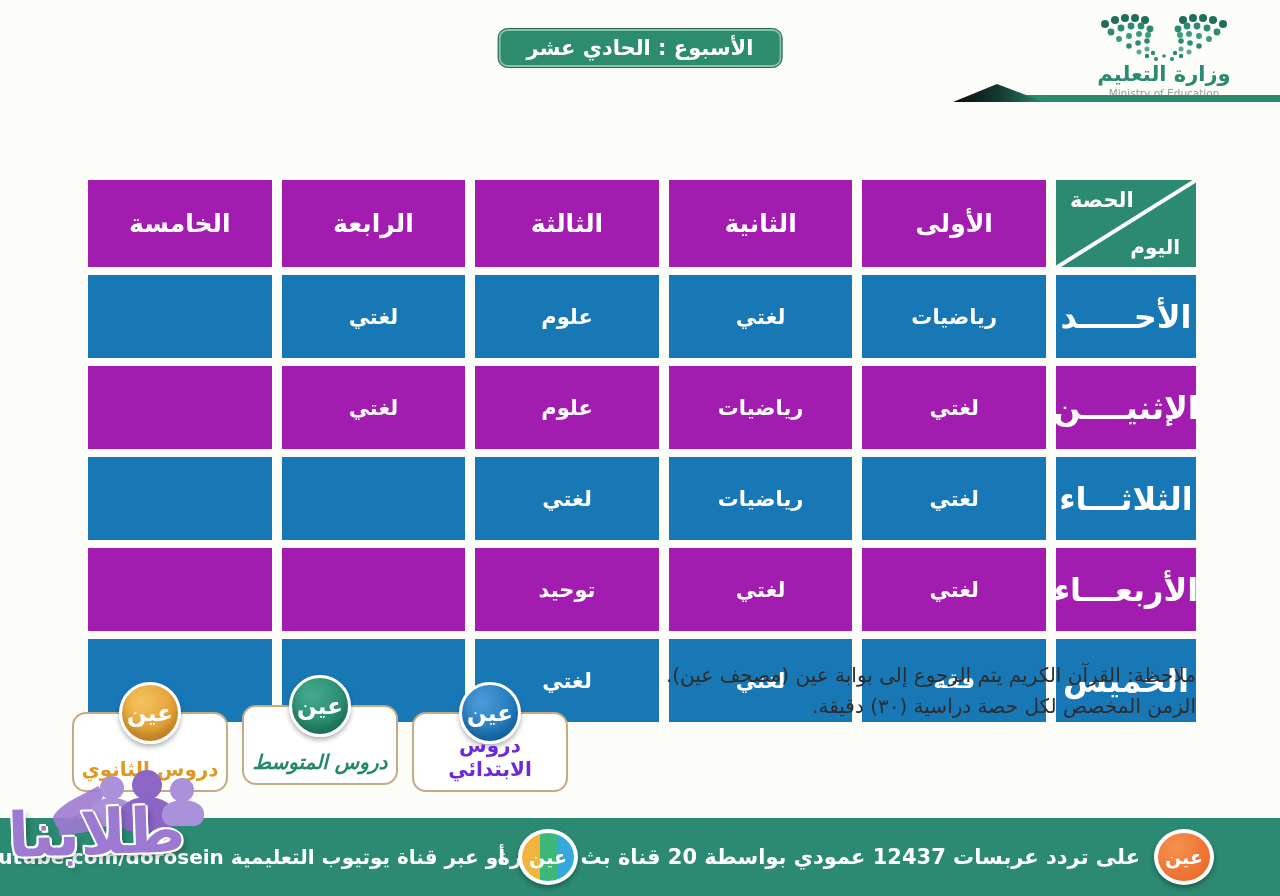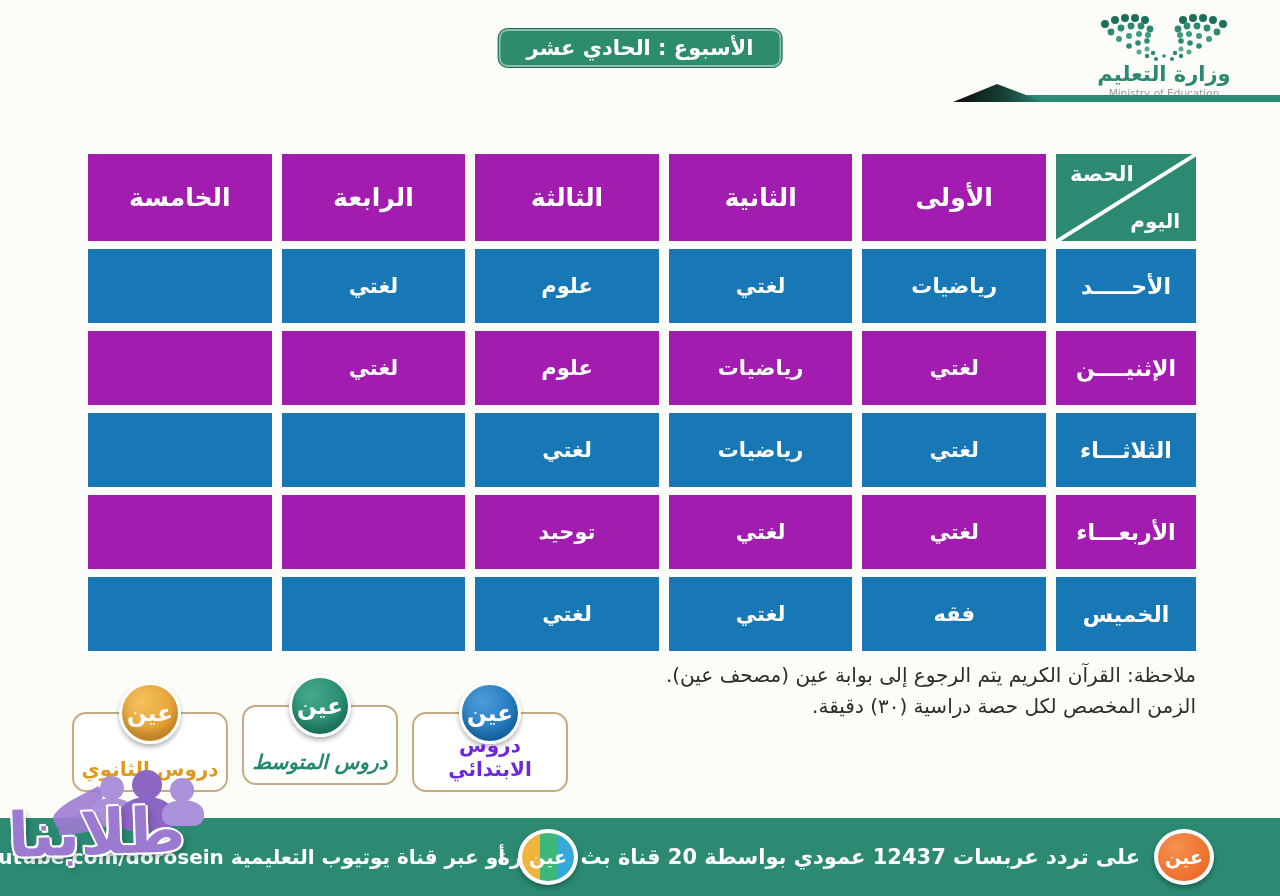--- a/index.html
+++ b/index.html
@@ -29,29 +29,29 @@
     clip-path:polygon(44px 0, 0 100%, 92px 100%);
   }
   .title-banner {
     position:absolute; top:84px; left:0; width:1012px; height:42px;
     background:#1779b7; color:#fff; display:flex; align-items:center; justify-content:center;
     font-size:21px; font-weight:bold; direction:rtl;
     clip-path:polygon(0 0, 100% 0, calc(100% - 46px) 100%, 0 100%);
   }
 
   
-  .schedule { position:absolute; left:68px; top:154px; width:1128px; direction:rtl;padding-left:20px; }
+  .schedule { position:absolute; left:68px; top:180px; width:1128px; direction:rtl;padding-left:20px; }
   .t-row { display:grid; grid-template-columns:140px repeat(5, 1fr); gap:0 10px; margin-bottom:8px; }
   .cell {
     display:flex; align-items:center; justify-content:center;
     color:#fff; font-weight:bold;
   }
   .h-row .cell { height:87px; font-size:25px; }
-  .b-row .cell { height:74px; }
-  .day { font-size:22px; }
+  .b-row .cell { height:83px; }
+  .day { font-size:32px; }
   .subj { font-size:21px; }
   .c-green { background:#a21caf; }
   .c-blue  { background:#1878b6; }
   .corner { position:relative; background:#2b8a71; }
   .corner .diag {
     position:absolute; top:50%; left:50%; width:172px; height:4px; background:#fff;
     transform:translate(-50%,-50%) rotate(-32deg);
   }
   .corner .lbl-top    { position:absolute; top:8px;  left:14px;  font-size:21px; }
   .corner .lbl-bottom { position:absolute; bottom:8px; right:16px; font-size:20px; }

